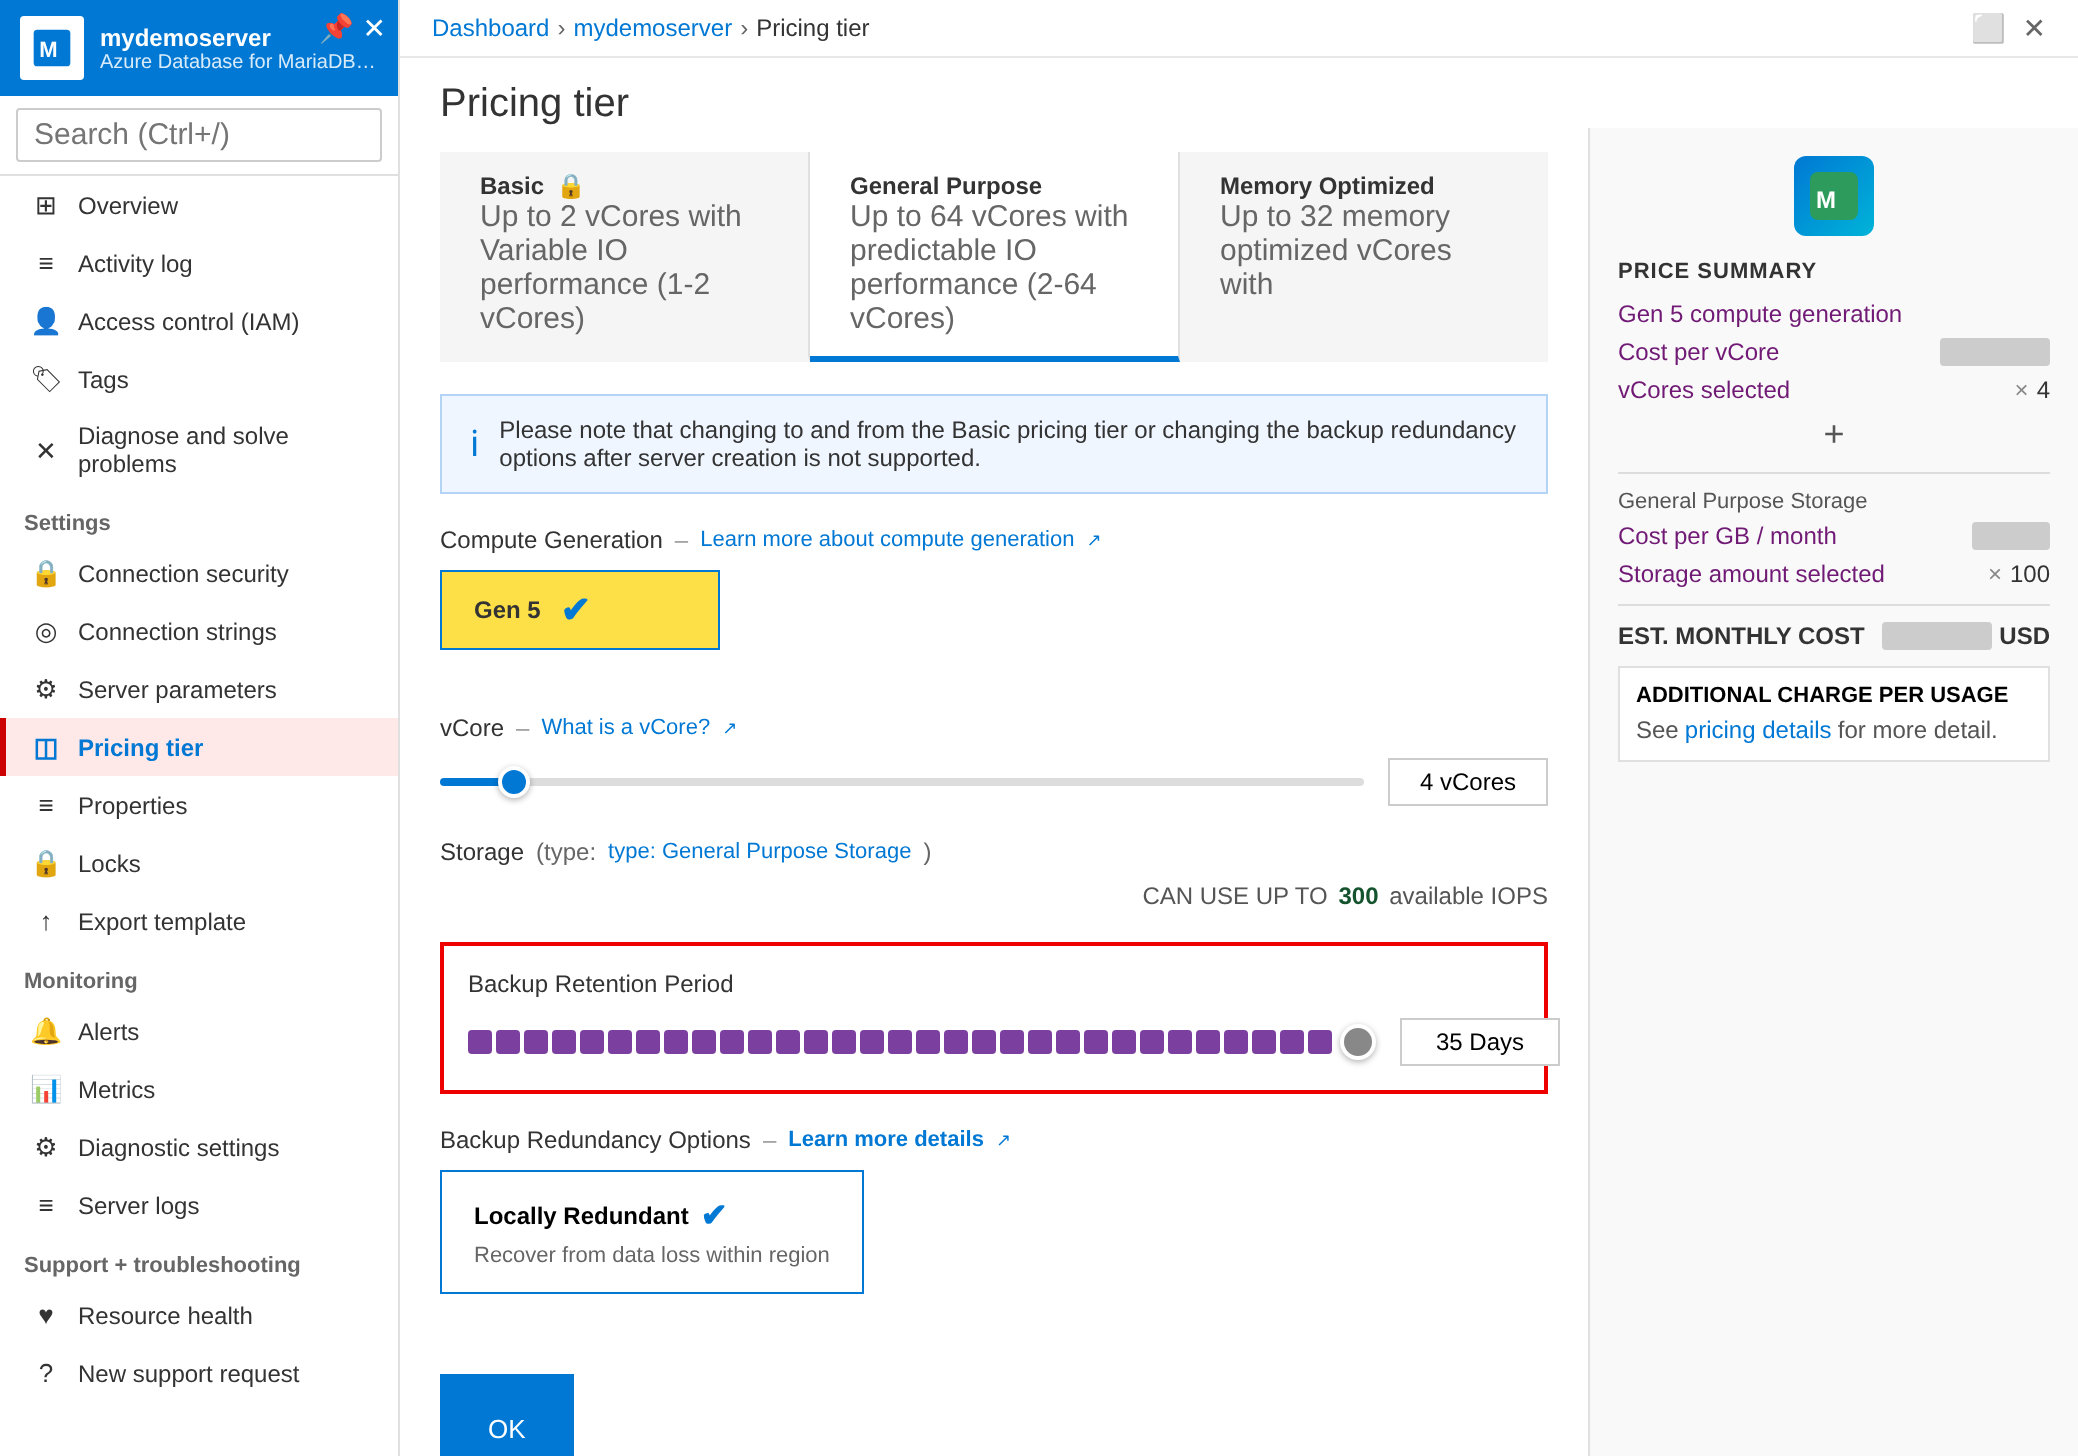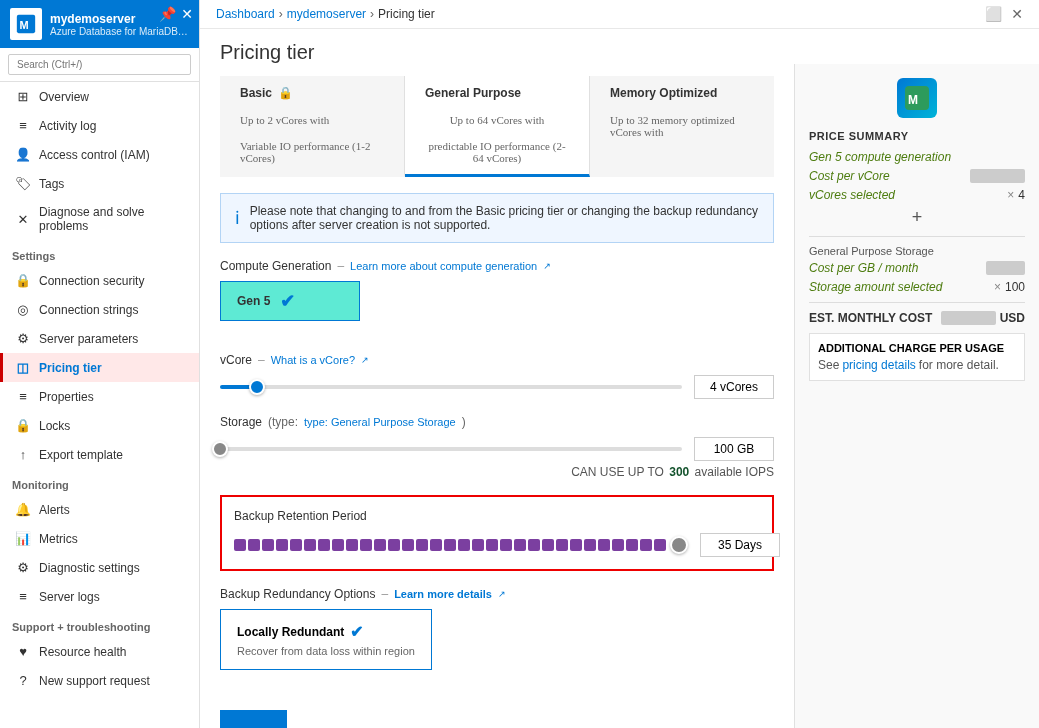--- a/index.html
+++ b/index.html
@@ -36,21 +36,21 @@
     .sidebar-header-text { flex: 1; min-width: 0; }
     .sidebar-header-title { font-weight: 600; font-size: 12px; white-space: nowrap; overflow: hidden; text-overflow: ellipsis; }
     .sidebar-header-sub { font-size: 10px; opacity: 0.85; white-space: nowrap; overflow: hidden; text-overflow: ellipsis; }
     .sidebar-header-actions { display: flex; gap: 4px; position: absolute; right: 6px; top: 6px; }
     .sidebar-header-actions span { cursor: pointer; font-size: 14px; color: #fff; }
     .sidebar-search {
       padding: 6px 8px;
       border-bottom: 1px solid #e0e0e0;
     }
     .sidebar-search input {
-      width: 100%; padding: 4px 8px; border: 1px solid #ccc; border-radius: 2px; font-size: 10px;
+      width: 100%; padding: 4px 8px; border: 1px solid #ccc; border-radius: 2px; font-size: 15px;
     }
     .sidebar-nav { flex: 1; overflow-y: auto; }
     .sidebar-item {
       display: flex; align-items: center; gap: 8px;
       padding: 7px 12px; cursor: pointer; color: #333;
       border-left: 3px solid transparent;
     }
     .sidebar-item.active { background: #e6f0fa; border-left-color: #0078d4; color: #0078d4; font-weight: 600; }
     .sidebar-item.active .sidebar-item-icon { color: #0078d4; }
     .sidebar-item-icon { width: 16px; text-align: center; font-size: 13px; flex-shrink: 0; }
@@ -110,23 +110,23 @@
     }
     .tier-tab {
       padding: 10px 20px;
       cursor: pointer;
       border-bottom: 3px solid transparent;
       margin-bottom: -2px;
       flex: 1;
       border-right: 1px solid #e0e0e0;
     }
     .tier-tab:last-child { border-right: none; }
-    .tier-tab.active { border-bottom-color: #0078d4; background: #f7faff; text-align: center; }
+    .tier-tab.active { border-bottom-color: #0078d4; background: #f7faff; }
     .tier-tab .tier-name { font-weight: 600; font-size: 13px; color: #333; display: flex; align-items: center; gap: 6px; }
-    .tier-tab .tier-desc { font-size: 11px; color: #666; margin-top: 14px; font-family: Liberation Serif, serif; }
+    .tier-tab .tier-desc { font-size: 15px; color: #666; margin-top: 0; }
 
     .info-banner {
       background: #eff6ff;
       border: 1px solid #b3d4f5;
       padding: 10px 14px;
       display: flex;
       gap: 10px;
       margin-bottom: 16px;
       font-size: 12px;
       color: #333;
@@ -147,21 +147,21 @@
     .gen-select-box {
       display: inline-flex;
       align-items: center;
       gap: 10px;
       border: 1px solid #0078d4;
       padding: 8px 16px;
       font-size: 14px;
       font-weight: 600;
       color: #333;
       margin-bottom: 16px;
-      background: #5eead4;
+      background: #fde047;
       min-width: 140px;
     }
     .gen-check { color: #0078d4; font-size: 18px; }
 
     .slider-section { margin-bottom: 16px; }
     .slider-row {
       display: flex;
       align-items: center;
       gap: 12px;
     }
@@ -277,21 +277,21 @@
       text-transform: uppercase;
       letter-spacing: 0.5px;
     }
     .price-row {
       display: flex;
       justify-content: space-between;
       align-items: center;
       margin-bottom: 5px;
       font-size: 11px;
     }
-    .price-row .label { color: #4d7c0f; font-style: italic; }
+    .price-row .label { color: #701a75; }
     .price-row .value { color: #333; font-weight: 500; }
     .price-divider { border: none; border-top: 1px solid #ddd; margin: 8px 0; }
     .price-blurred {
       background: #ccc;
       border-radius: 2px;
       color: transparent;
       font-size: 11px;
       padding: 1px 4px;
       user-select: none;
     }
@@ -508,28 +508,20 @@
       </div>
 
       
       <div class="slider-section">
         <div class="section-label">
           <span>Storage</span>
           <span style="color:#666;"> (type: </span>
           <a href="#" style="color:#0078d4;text-decoration:none;">type: General Purpose Storage</a>
           <span style="color:#666;">)</span>
         </div>
-        <div class="slider-row">
-          <div class="slider-track-container">
-            <div class="slider-track storage" style="background: linear-gradient(to right, #ddd 0%, #ddd 100%);">
-              <div class="slider-thumb storage" style="left:0%;background:#888;"></div>
-            </div>
-          </div>
-          <div class="slider-value-box">100 GB</div>
-        </div>
         <div class="iops-note">
           <span>CAN USE UP TO</span>
           <strong style="margin:0 2px;">300</strong>
           <span>available IOPS</span>
         </div>
       </div>
 
       
       <div class="backup-section">
         <div class="section-label" style="margin-bottom:10px;">Backup Retention Period</div>

